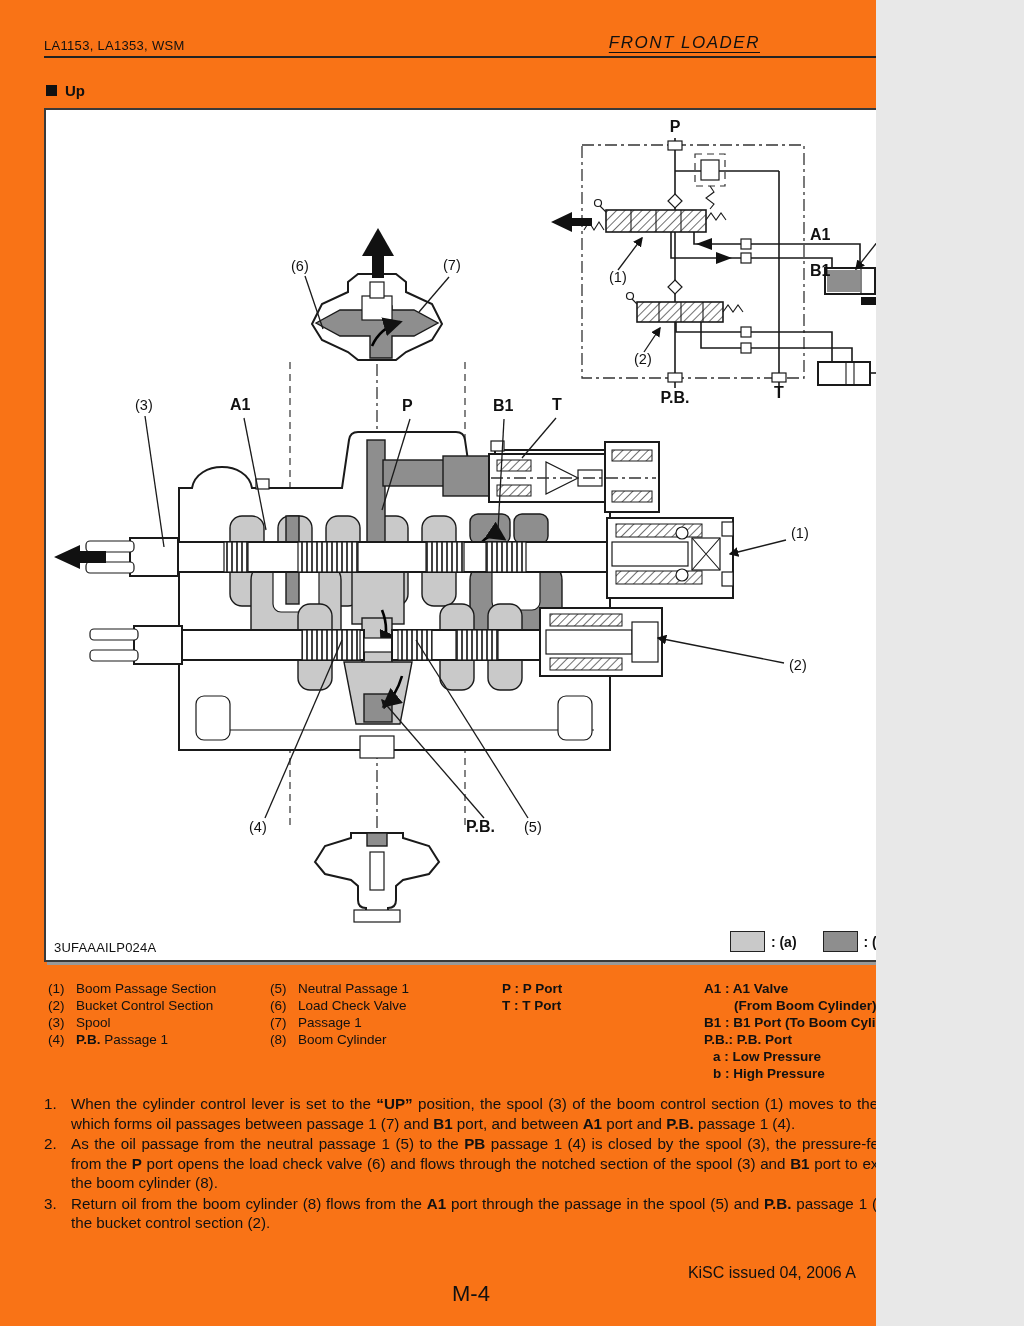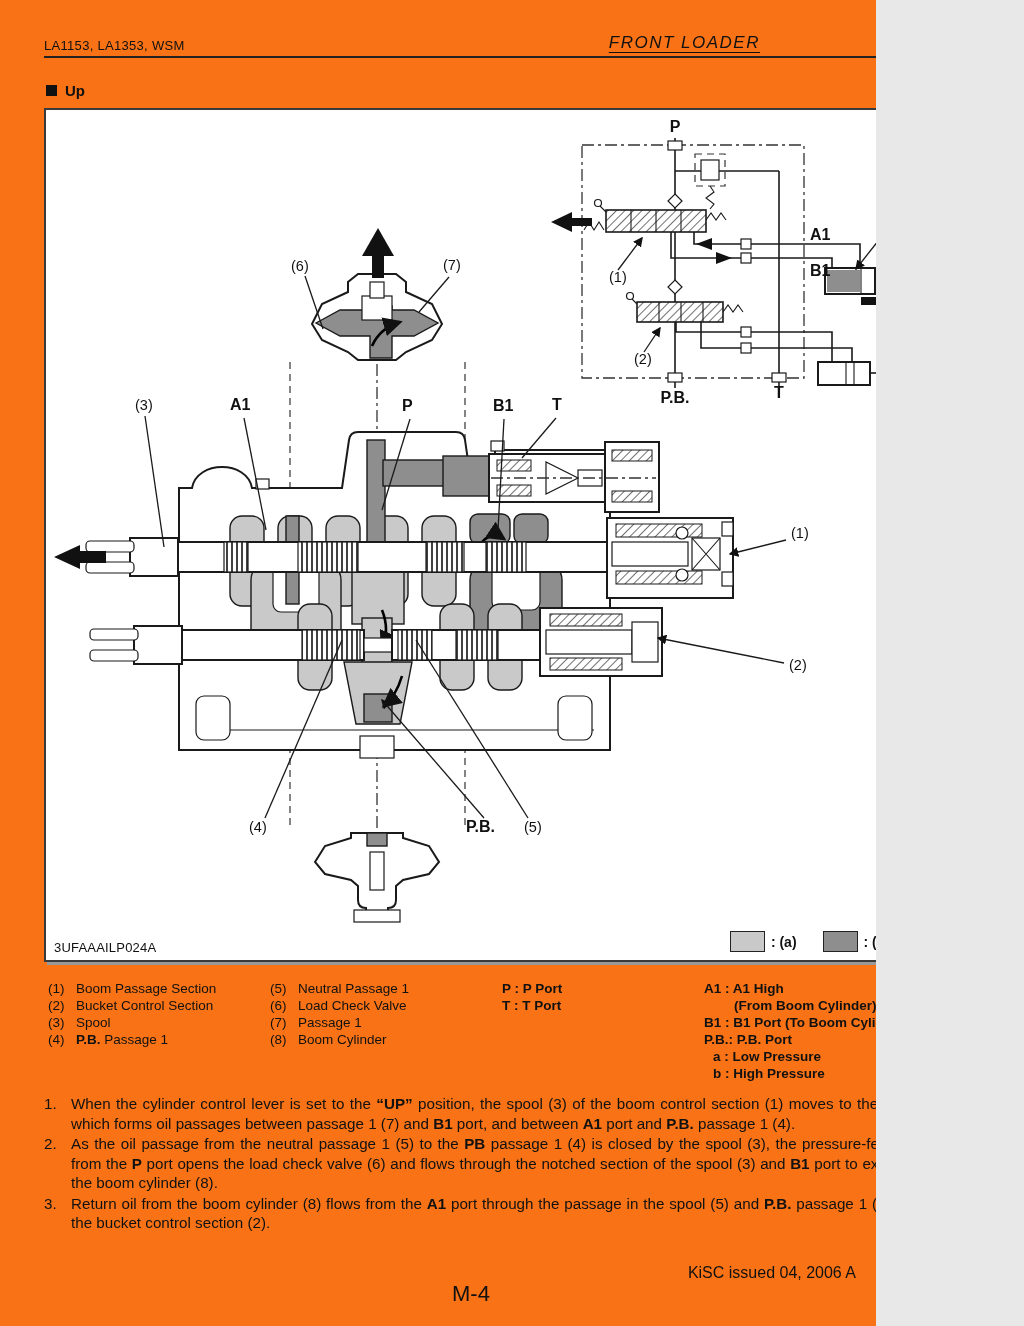--- a/index.html
+++ b/index.html
@@ -367,21 +367,21 @@
     <div class="lg-col lg-port" style="left:442px;width:160px;margin-left:16px;">
       <div class="lg-row">
           <span><b>P :  P Port</b></span>
         </div>
       <div class="lg-row">
           <span><b>T :  T Port</b></span>
         </div>
     </div>
     <div class="lg-col lg-port" style="left:660px;width:250px;">
       <div class="lg-row">
-          <span><b>A1 : A1 High</b></span>
+          <span><b>A1 : A1 Valve</b></span>
         </div>
       <div class="lg-row lg-indent">
           <span><b>(From Boom Cylinder)</b></span>
         </div>
       <div class="lg-row">
           <span><b>B1 : B1 Port (To Boom Cylinder)</b></span>
         </div>
       <div class="lg-row">
           <span><b>P.B.: P.B. Port</b></span>
         </div>

